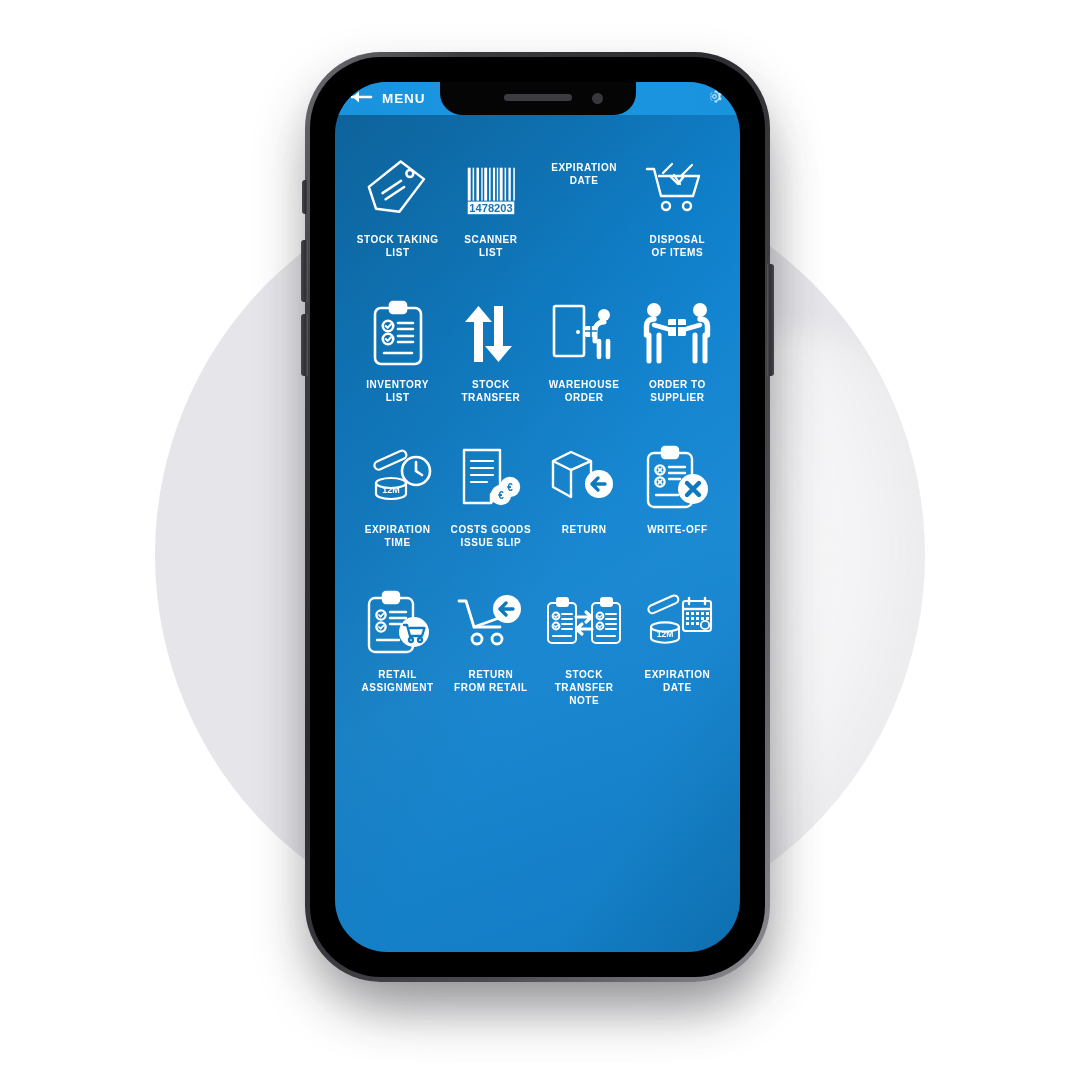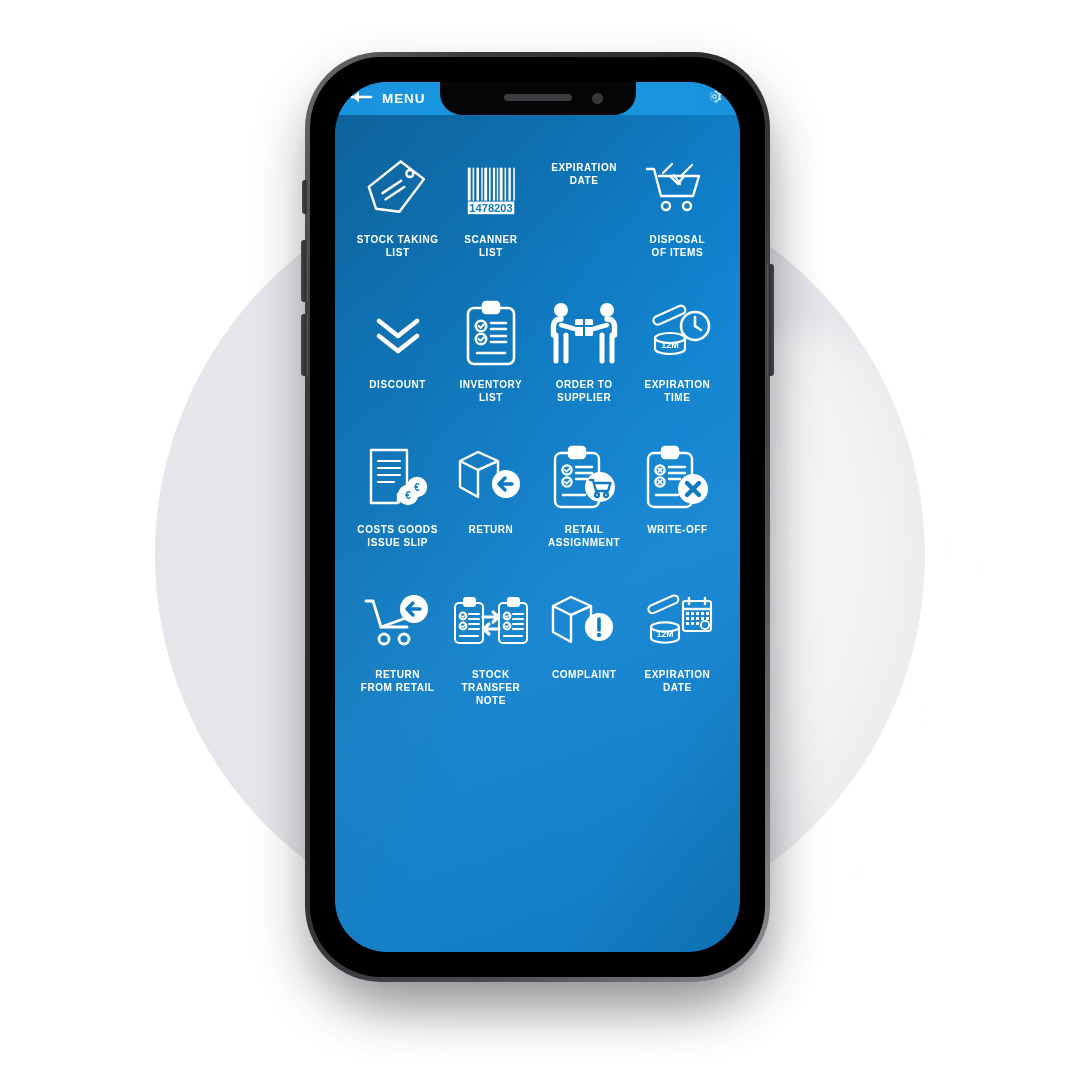--- a/index.html
+++ b/index.html
@@ -240,47 +240,63 @@
                   <circle cx="44" cy="49" r="4"></circle>
                 <path d="M20 16l9-9M31 18l6 9M38 19l11-11" stroke-width="2.2"></path>
                 <path d="M27 19l8 8 6-8"></path>
               </svg>
             </span>
             <span class="lbl">DISPOSAL
 OF ITEMS</span>
           </div>
 
 
-          <div class="cell">
-            <span class="ico">
-              <svg width="54" height="50" viewBox="0 0 54 50" fill="none" stroke="#fff" stroke-width="4.6" stroke-linecap="round" stroke-linejoin="round">
-                <path d="M8 12l19 15 19-15"></path>
-                <path d="M8 27l19 15 19-15"></path>
-              </svg>
-            </span>
-            <span class="lbl">DISCOUNT</span>
-          </div>
 
           <div class="cell">
             <span class="ico">
               <svg width="58" height="68" viewBox="0 0 58 68" fill="none" stroke="#fff" stroke-width="2.6" stroke-linecap="round" stroke-linejoin="round">
                 <rect x="6" y="8" width="46" height="56" rx="6"></rect>
                 <rect x="21" y="2" width="16" height="11" rx="3" fill="#fff"></rect>
                 <circle cx="19" cy="26" r="5.2"></circle>
                   <path d="M16.8 26l1.8 1.9 3.3-3.6" stroke-width="2"></path>
                 <circle cx="19" cy="39" r="5.2"></circle>
                   <path d="M16.8 39l1.8 1.9 3.3-3.6" stroke-width="2"></path>
                 <path d="M29 23h15M29 29h15M29 36h15M29 42h15M15 53h28"></path>
               </svg>
             </span>
             <span class="lbl">INVENTORY
 LIST</span>
           </div>
 
-
+          <div class="cell">
+            <span class="ico">
+              <svg width="58" height="60" viewBox="0 0 58 60" fill="#fff">
+                <path d="M16 58V18h-9L20.5 2 34 18h-9v40h-9Z" transform="translate(-4 0)"></path>
+                <path d="M33 2v40h-9l13.5 16L51 42h-9V2h-9Z" transform="translate(-1 0)"></path>
+              </svg>
+            </span>
+            <span class="lbl">STOCK
+TRANSFER</span>
+          </div>
+
+          <div class="cell">
+            <span class="ico">
+              <svg width="70" height="66" viewBox="0 0 70 66" fill="none" stroke="#fff" stroke-width="2.6">
+                <rect x="5" y="5" width="30" height="50" rx="2"></rect>
+                <circle cx="29" cy="31" r="2" fill="#fff" stroke="none"></circle>
+                <circle cx="55" cy="14" r="6" fill="#fff" stroke="none"></circle>
+                <path d="M55 21c-6 0-9 4-9 9v10" stroke-width="5" stroke-linecap="round"></path>
+                <path d="M50 40v16M59 40v16" stroke-width="4.6" stroke-linecap="round"></path>
+                <rect x="36" y="25" width="12" height="11" rx="1.4" fill="#fff" stroke="none"></rect>
+                <path d="M42 25v11M36 30h12" stroke="#0f79bf" stroke-width="1.6"></path>
+              </svg>
+            </span>
+            <span class="lbl">WAREHOUSE
+ORDER</span>
+          </div>
 
           <div class="cell">
             <span class="ico">
               <svg width="72" height="66" viewBox="0 0 72 66" fill="#fff">
                 <circle cx="13" cy="9" r="7"></circle>
                 <path d="M13 18c-5 0-7.5 3-7.5 7v9" stroke="#fff" stroke-width="5.4" fill="none" stroke-linecap="round"></path>
                 <path d="M8 34v26M18 34v26" stroke="#fff" stroke-width="5" fill="none" stroke-linecap="round"></path>
                 <path d="M13 24l14 4" stroke="#fff" stroke-width="4.6" fill="none" stroke-linecap="round"></path>
                 <circle cx="59" cy="9" r="7"></circle>
                 <path d="M59 18c5 0 7.5 3 7.5 7v9" stroke="#fff" stroke-width="5.4" fill="none" stroke-linecap="round"></path>
@@ -333,20 +349,37 @@
               <svg width="70" height="62" viewBox="0 0 70 62" fill="none" stroke="#fff" stroke-width="2.4" stroke-linejoin="round">
                 <path d="M22 4 42 13 22 22 4 13 22 4Z"></path>
                 <path d="M4 13v26l18 10V22"></path>
                 <path d="M42 13v14"></path>
                 <path d="M22 22 42 13"></path>
                 <circle cx="50" cy="36" r="14" fill="#fff" stroke="none"></circle>
                 <path d="M56 36H44M49 30l-6 6 6 6" stroke="#0f79bf" stroke-width="3.4" stroke-linecap="round"></path>
               </svg>
             </span>
             <span class="lbl">RETURN</span>
+          </div>
+
+          <div class="cell">
+            <span class="ico">
+              <svg width="68" height="68" viewBox="0 0 68 68" fill="none" stroke="#fff" stroke-width="2.4" stroke-linecap="round" stroke-linejoin="round">
+                <rect x="5" y="8" width="44" height="54" rx="6"></rect>
+                <rect x="19" y="2" width="16" height="11" rx="3" fill="#fff"></rect>
+                <circle cx="17" cy="25" r="4.6"></circle>
+                  <path d="M15.2 23.2l3.6 3.6M18.8 23.2l-3.6 3.6" stroke-width="1.7"></path>
+                <circle cx="17" cy="37" r="4.6"></circle>
+                  <path d="M15.2 35.2l3.6 3.6M18.8 35.2l-3.6 3.6" stroke-width="1.7"></path>
+                <path d="M26 22h16M26 28h16M26 34h11M13 50h22"></path>
+                <circle cx="50" cy="44" r="15" fill="#fff" stroke="none"></circle>
+                <path d="M44 38l12 12M56 38l-12 12" stroke="#0f79bf" stroke-width="4.4"></path>
+              </svg>
+            </span>
+            <span class="lbl">WRITE-OFF</span>
           </div>
 
           <div class="cell">
             <span class="ico">
               <svg width="68" height="68" viewBox="0 0 68 68" fill="none" stroke="#fff" stroke-width="2.4" stroke-linecap="round" stroke-linejoin="round">
                 <rect x="5" y="8" width="44" height="54" rx="6"></rect>
                 <rect x="19" y="2" width="16" height="11" rx="3" fill="#fff"></rect>
                 <circle cx="17" cy="25" r="4.6"></circle>
                   <path d="M15 25l1.6 1.7 3-3.2" stroke-width="1.8"></path>
                 <circle cx="17" cy="37" r="4.6"></circle>
@@ -355,37 +388,20 @@
                 <circle cx="50" cy="42" r="15" fill="#fff" stroke="none"></circle>
                 <g stroke="#0f79bf" stroke-width="2.3" fill="none">
                   <path d="M40 35h3l3 11h12l2.5-8H46"></path>
                   <circle cx="47" cy="50" r="2"></circle>
                     <circle cx="56" cy="50" r="2"></circle>
                 </g>
               </svg>
             </span>
             <span class="lbl">RETAIL
 ASSIGNMENT</span>
-          </div>
-
-          <div class="cell">
-            <span class="ico">
-              <svg width="68" height="68" viewBox="0 0 68 68" fill="none" stroke="#fff" stroke-width="2.4" stroke-linecap="round" stroke-linejoin="round">
-                <rect x="5" y="8" width="44" height="54" rx="6"></rect>
-                <rect x="19" y="2" width="16" height="11" rx="3" fill="#fff"></rect>
-                <circle cx="17" cy="25" r="4.6"></circle>
-                  <path d="M15.2 23.2l3.6 3.6M18.8 23.2l-3.6 3.6" stroke-width="1.7"></path>
-                <circle cx="17" cy="37" r="4.6"></circle>
-                  <path d="M15.2 35.2l3.6 3.6M18.8 35.2l-3.6 3.6" stroke-width="1.7"></path>
-                <path d="M26 22h16M26 28h16M26 34h11M13 50h22"></path>
-                <circle cx="50" cy="44" r="15" fill="#fff" stroke="none"></circle>
-                <path d="M44 38l12 12M56 38l-12 12" stroke="#0f79bf" stroke-width="4.4"></path>
-              </svg>
-            </span>
-            <span class="lbl">WRITE-OFF</span>
           </div>
 
           <div class="cell">
             <span class="ico">
               <svg width="72" height="62" viewBox="0 0 72 62" fill="none" stroke="#fff" stroke-width="2.8" stroke-linecap="round" stroke-linejoin="round">
                 <path d="M4 8h7l8 26h26"></path>
                 <path d="M19 34 44 25"></path>
                 <circle cx="22" cy="46" r="5"></circle>
                   <circle cx="42" cy="46" r="5"></circle>
                 <circle cx="52" cy="16" r="14" fill="#fff" stroke="none"></circle>
@@ -414,33 +430,20 @@
                   <path d="M53.6 31l1.2 1.3 2.2-2.4" stroke-width="1.4"></path>
                 <path d="M61 19h10M61 24h10M61 29h10M61 34h10M52 41h18"></path>
                 <path d="M31 22h15M41 17l5.5 5-5.5 5" stroke-width="3.2"></path>
                 <path d="M47 34H32M37 29l-5.5 5 5.5 5" stroke-width="3.2"></path>
               </svg>
             </span>
             <span class="lbl">STOCK TRANSFER
 NOTE</span>
           </div>
 
-          <div class="cell">
-            <span class="ico">
-              <svg width="70" height="62" viewBox="0 0 70 62" fill="none" stroke="#fff" stroke-width="2.4" stroke-linejoin="round">
-                <path d="M22 4 42 13 22 22 4 13 22 4Z"></path>
-                <path d="M4 13v26l18 10V22"></path>
-                <path d="M42 13v13M22 22 42 13"></path>
-                <circle cx="50" cy="34" r="14" fill="#fff" stroke="none"></circle>
-                <path d="M50 26v11" stroke="#0f79bf" stroke-width="3.6" stroke-linecap="round"></path>
-                <circle cx="50" cy="42" r="2.2" fill="#0f79bf" stroke="none"></circle>
-              </svg>
-            </span>
-            <span class="lbl">COMPLAINT</span>
-          </div>
 
           <div class="cell">
             <span class="ico">
               <svg width="76" height="64" viewBox="0 0 76 62" fill="none" stroke="#fff" stroke-width="2.1">
                 <g transform="rotate(-24 26 15)">
                   <rect x="10" y="7" width="32" height="8" rx="4"></rect>
                 </g>
                 <ellipse cx="26" cy="34" rx="14" ry="4.6"></ellipse>
                 <path d="M12 34v11c0 2.6 6.3 4.7 14 4.7s14-2.1 14-4.7V34" stroke-linecap="round"></path>
                 <text x="26" y="44" font-family="Liberation Sans, sans-serif" font-size="8.6" font-weight="700" text-anchor="middle" fill="#fff" stroke="none">12M</text>

